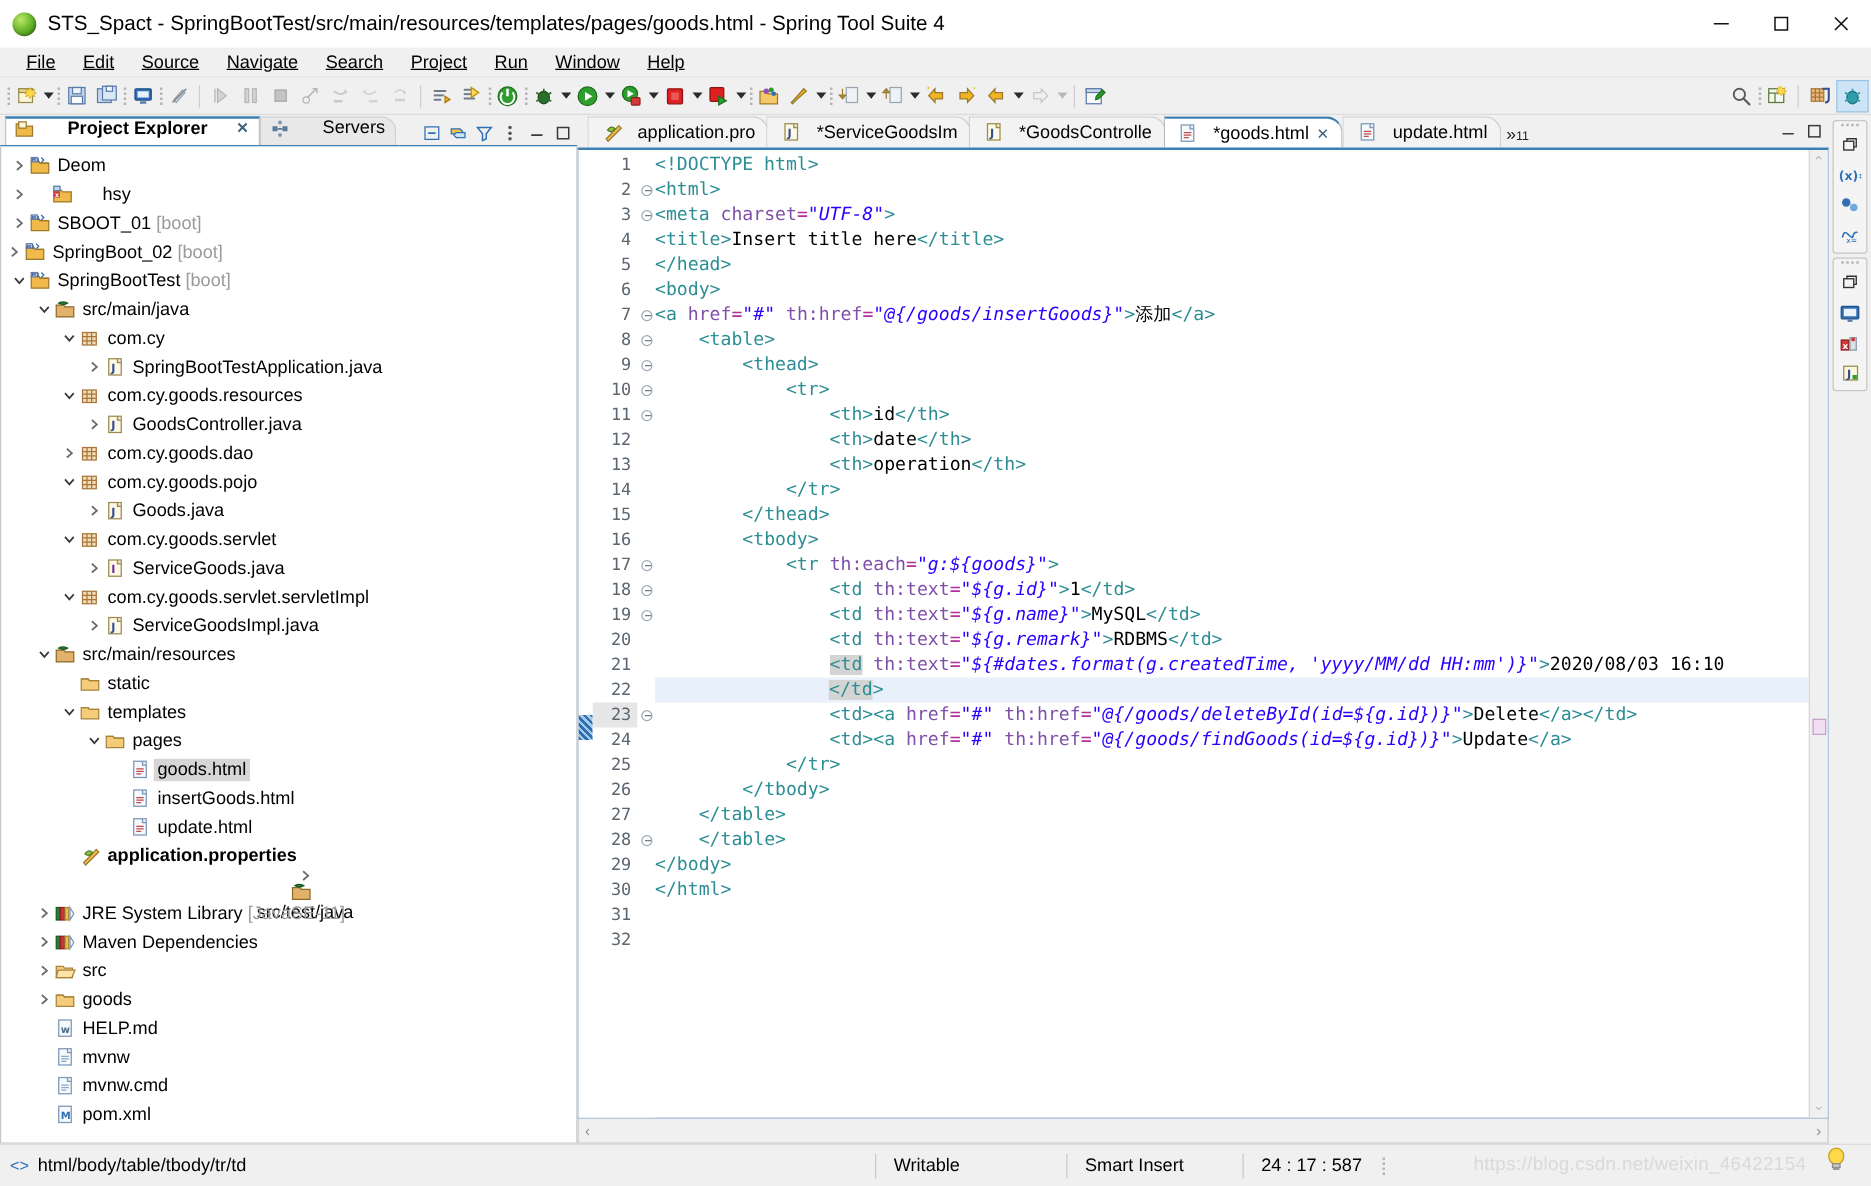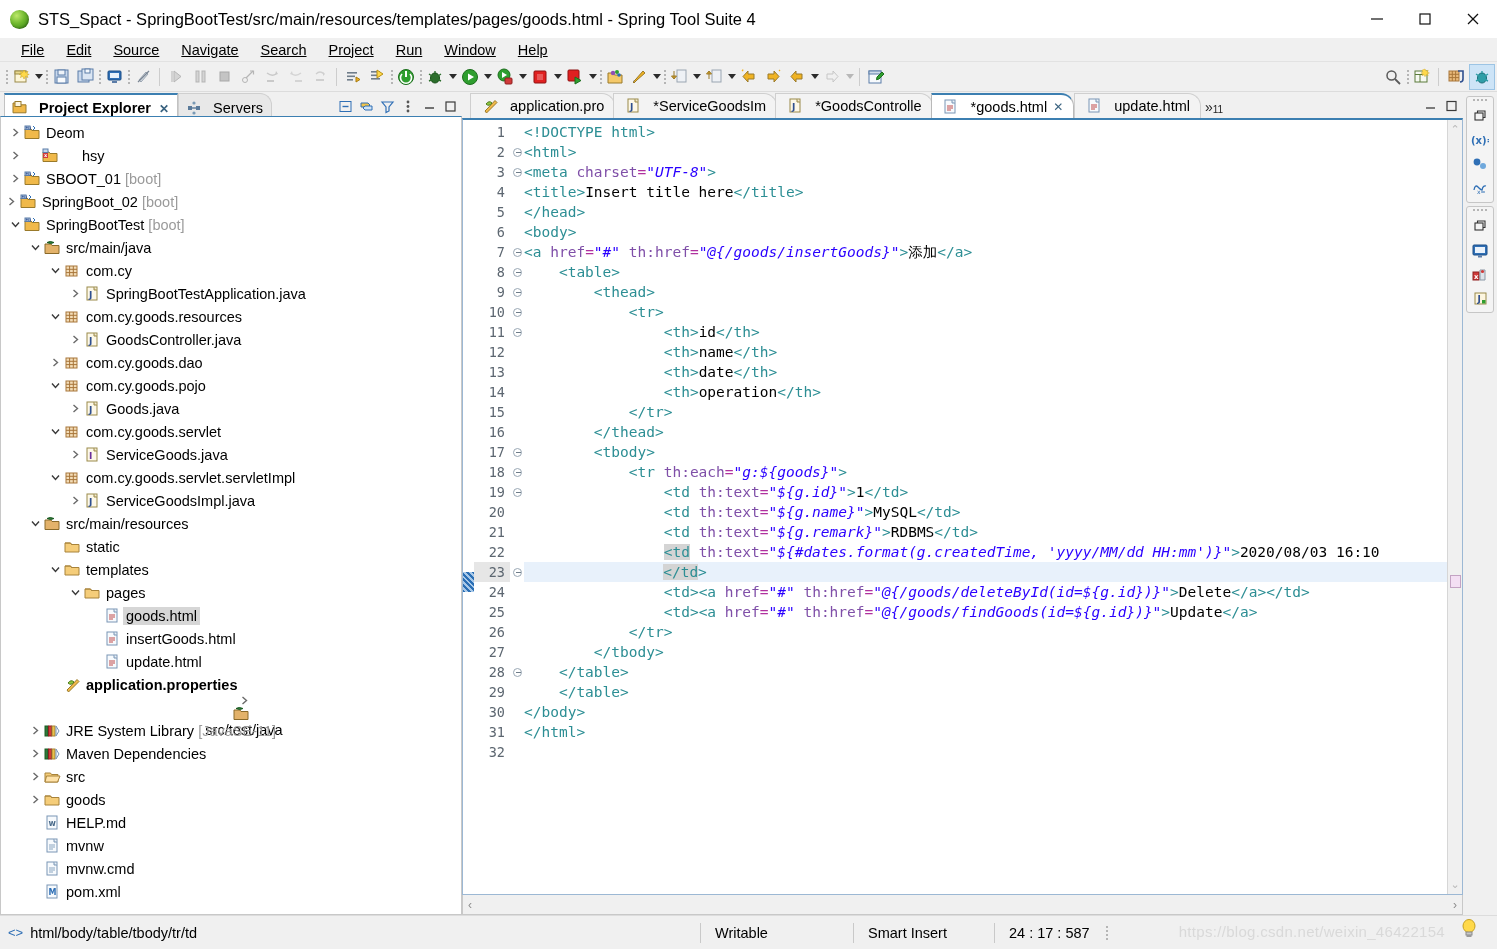--- a/index.html
+++ b/index.html
@@ -76,21 +76,21 @@
   .left-pane{
     width:462px; flex:none; background:#f0f0f0;
     display:flex; flex-direction:column;
     position:relative;
   }
   .view-tabs{
     height:24px; display:flex; align-items:flex-end; position:relative;
     padding-left:4px;
   }
   .vtab{
-    height:23px; display:flex;align-items:flex-end; gap:5px;
+    height:23px; display:flex;align-items:flex-start; gap:20px;
     padding:0 8px 0 6px; font-size:14.5px; position:relative;
   }
   .vtab.active{
     background:#ffffff;
     border-top:2px solid #3c7fb1;
     border-left:1px solid #c2c2c2; border-right:1px solid #c2c2c2;
     font-weight:bold;
   }
   .vtab.inactive{
     background:#e8e8e8; border:1px solid #cfcfcf; border-bottom:none;
@@ -1289,21 +1289,20 @@
           <div class="cl"><span class="k">&lt;html</span><span class="k">&gt;</span></div>
           <div class="cl"><span class="k">&lt;meta</span> <span class="a">charset</span><span class="sp">=</span><span class="s">"UTF-8"</span><span class="k">&gt;</span></div>
           <div class="cl"><span class="k">&lt;title</span><span class="k">&gt;</span><span class="t">Insert title here</span><span class="k">&lt;/title</span><span class="k">&gt;</span></div>
           <div class="cl"><span class="k">&lt;/head</span><span class="k">&gt;</span></div>
           <div class="cl"><span class="k">&lt;body</span><span class="k">&gt;</span></div>
           <div class="cl"><span class="k">&lt;a</span> <span class="a">href</span><span class="sp">=</span><span class="s">"#"</span> <span class="a">th:href</span><span class="sp">=</span><span class="s">"@{/goods/insertGoods}"</span><span class="k">&gt;</span><span class="t">添加</span><span class="k">&lt;/a</span><span class="k">&gt;</span></div>
           <div class="cl"><span class="t">    </span><span class="k">&lt;table</span><span class="k">&gt;</span></div>
           <div class="cl"><span class="t">        </span><span class="k">&lt;thead</span><span class="k">&gt;</span></div>
           <div class="cl"><span class="t">            </span><span class="k">&lt;tr</span><span class="k">&gt;</span></div>
           <div class="cl"><span class="t">                </span><span class="k">&lt;th</span><span class="k">&gt;</span><span class="t">id</span><span class="k">&lt;/th</span><span class="k">&gt;</span></div>
-          <div class="cl"><span class="t">                </span><span class="k">&lt;th</span><span class="k">&gt;</span><span class="t">name</span><span class="k">&lt;/th</span><span class="k">&gt;</span></div>
           <div class="cl"><span class="t">                </span><span class="k">&lt;th</span><span class="k">&gt;</span><span class="t">date</span><span class="k">&lt;/th</span><span class="k">&gt;</span></div>
           <div class="cl"><span class="t">                </span><span class="k">&lt;th</span><span class="k">&gt;</span><span class="t">operation</span><span class="k">&lt;/th</span><span class="k">&gt;</span></div>
           <div class="cl"><span class="t">            </span><span class="k">&lt;/tr</span><span class="k">&gt;</span></div>
           <div class="cl"><span class="t">        </span><span class="k">&lt;/thead</span><span class="k">&gt;</span></div>
           <div class="cl"><span class="t">        </span><span class="k">&lt;tbody</span><span class="k">&gt;</span></div>
           <div class="cl"><span class="t">            </span><span class="k">&lt;tr</span> <span class="a">th:each</span><span class="sp">=</span><span class="s">"g:${goods}"</span><span class="k">&gt;</span></div>
           <div class="cl"><span class="t">                </span><span class="k">&lt;td</span> <span class="a">th:text</span><span class="sp">=</span><span class="s">"${g.id}"</span><span class="k">&gt;</span><span class="t">1</span><span class="k">&lt;/td</span><span class="k">&gt;</span></div>
           <div class="cl"><span class="t">                </span><span class="k">&lt;td</span> <span class="a">th:text</span><span class="sp">=</span><span class="s">"${g.name}"</span><span class="k">&gt;</span><span class="t">MySQL</span><span class="k">&lt;/td</span><span class="k">&gt;</span></div>
           <div class="cl"><span class="t">                </span><span class="k">&lt;td</span> <span class="a">th:text</span><span class="sp">=</span><span class="s">"${g.remark}"</span><span class="k">&gt;</span><span class="t">RDBMS</span><span class="k">&lt;/td</span><span class="k">&gt;</span></div>
           <div class="cl"><span class="t">                </span><span class="k sel">&lt;td</span> <span class="a">th:text</span><span class="sp">=</span><span class="s">"${#dates.format(g.createdTime, 'yyyy/MM/dd HH:mm')}"</span><span class="k">&gt;</span><span class="t">2020/08/03 16:10</span></div>

